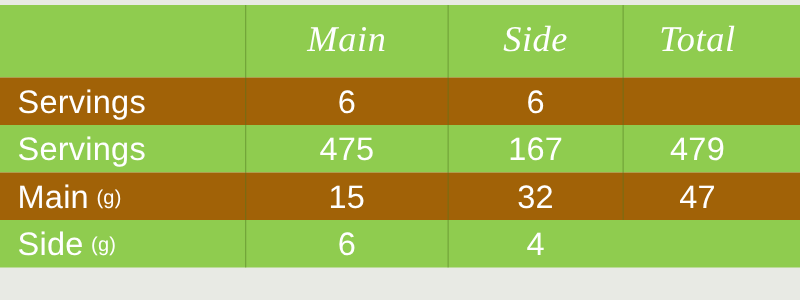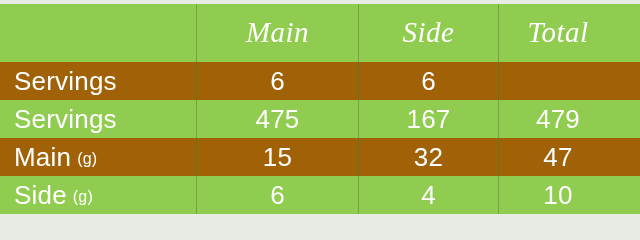--- a/index.html
+++ b/index.html
@@ -140,16 +140,15 @@
     <div class="cell c-total">47</div>
   </div>
 
   <div class="trow light">
     <div class="cell c-label">
       <span>Side</span>
       <span class="unit">(g)</span>
     </div>
     <div class="cell c-main">6</div>
     <div class="cell c-side">4</div>
-    <div class="cell c-total">10</div>
   </div>
 
 </div>
 
 </body></html>

